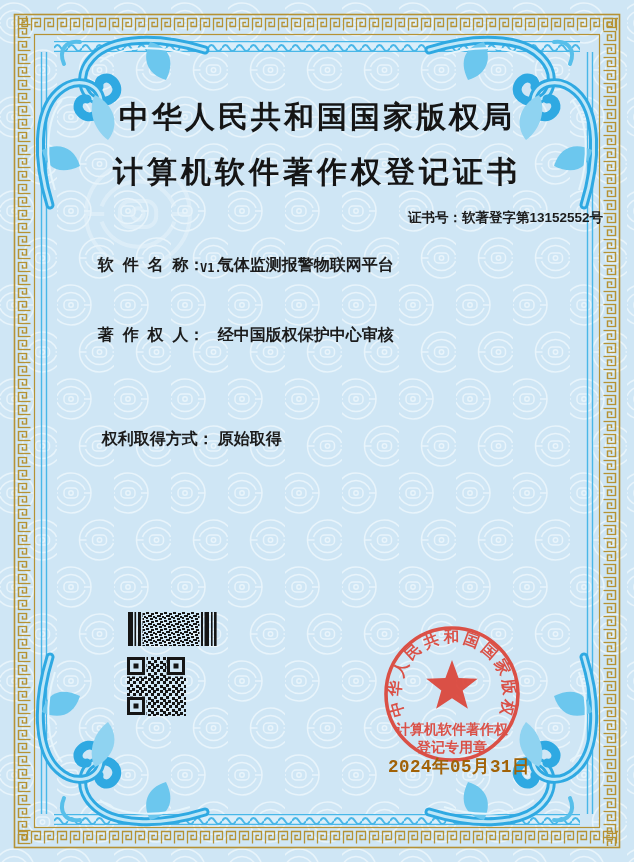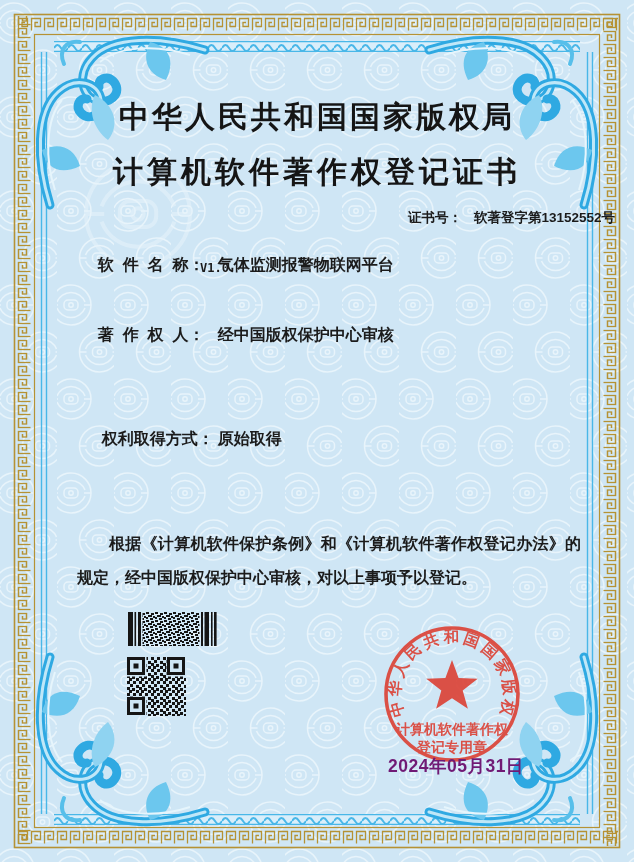--- a/index.html
+++ b/index.html
@@ -10,30 +10,30 @@
   }
   svg.deco{position:absolute;left:0;top:0;}
   .abs{position:absolute;}
   .title1,.title2{
     left:0;right:0;text-align:center;font-weight:bold;
     font-family:"Liberation Serif",serif;font-size:30px;color:#151515;
   }
   .title1{top:97px;letter-spacing:3px;}
   .title2{top:152px;letter-spacing:4px;}
   .certno{top:194px;left:393px;font-size:13.5px;font-weight:bold;white-space:pre;}
-  .certno .lbl{margin-right:12px;}
+  .certno .lbl{}
   .row{left:80px;font-size:16px;font-weight:bold;white-space:pre;}
   .row .label{display:inline-block;width:120px;white-space:pre;}
   .mono{font-family:"DejaVu Sans Mono",monospace;}
   .version{top:261px;left:200px;font-size:12px;font-weight:bold;text-align:right;}
   .statement{
     top:527px;left:77px;width:504px;font-size:16px;font-weight:bold;
     line-height:34px;text-indent:32px;text-align:justify;
   }
-  .date{top:754px;left:388px;font-size:17.5px;font-weight:bold;letter-spacing:.5px;color:#701a75;}
+  .date{top:754px;left:388px;font-size:17.5px;font-weight:bold;letter-spacing:.5px;color:#a16207;font-family:Liberation Mono, monospace;}
 </style>
 </head>
 <body>
 
 <div class="page">
 
   <svg class="deco" width="634" height="862" viewBox="0 0 634 862">
     <defs>
 
       <g id="cpm" fill="none" stroke="#e8f4fb" stroke-width="1.5">
@@ -196,16 +196,15 @@
   <div class="abs row" style="top:307px;">
     <span class="label">著  作  权  人：</span><span>经中国版权保护中心审核</span>
   </div>
 
   <div class="abs row" style="top:411px;text-align:center;">
     <span class="label">权利取得方式：</span><span>原始取得</span>
   </div>
 
 
 
-  <div class="abs statement">根据《计算机软件保护条例》和《计算机软件著作权登记办法》的规定，经中国版权保护中心审核，对以上事项予以登记。</div>
 
   <div class="abs date">2024年05月31日</div>
 </div>
 
 </body></html>

